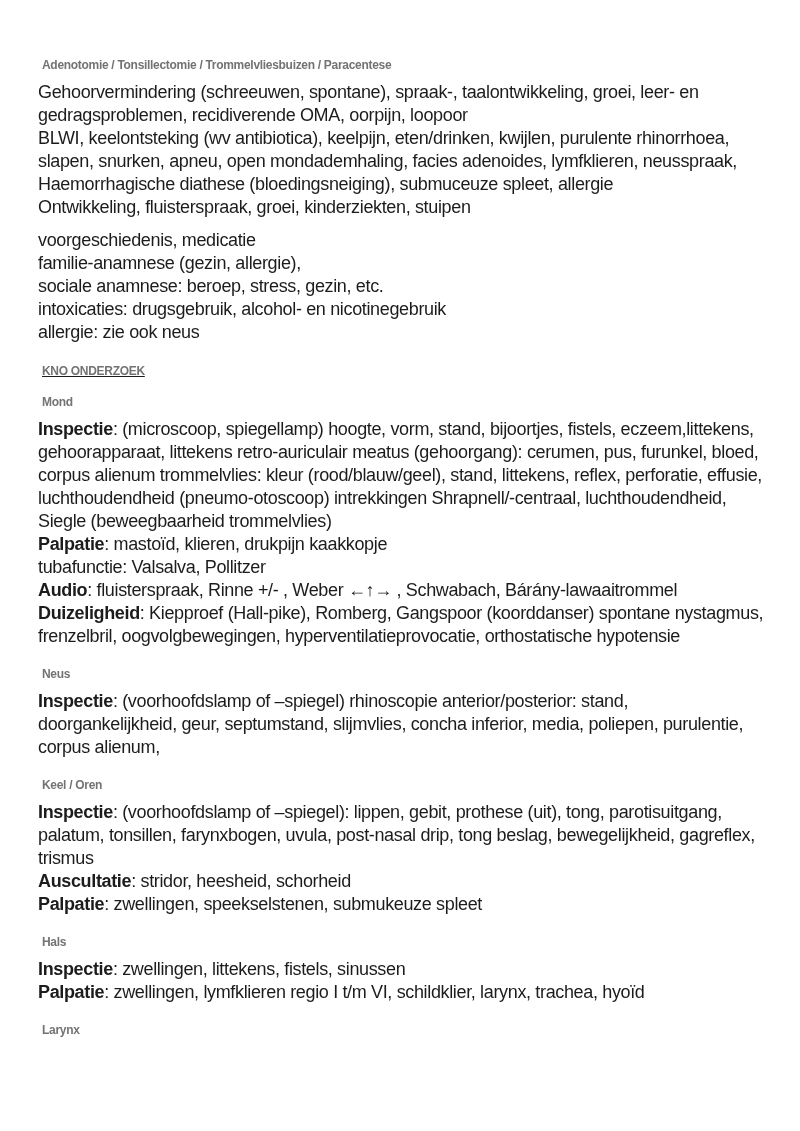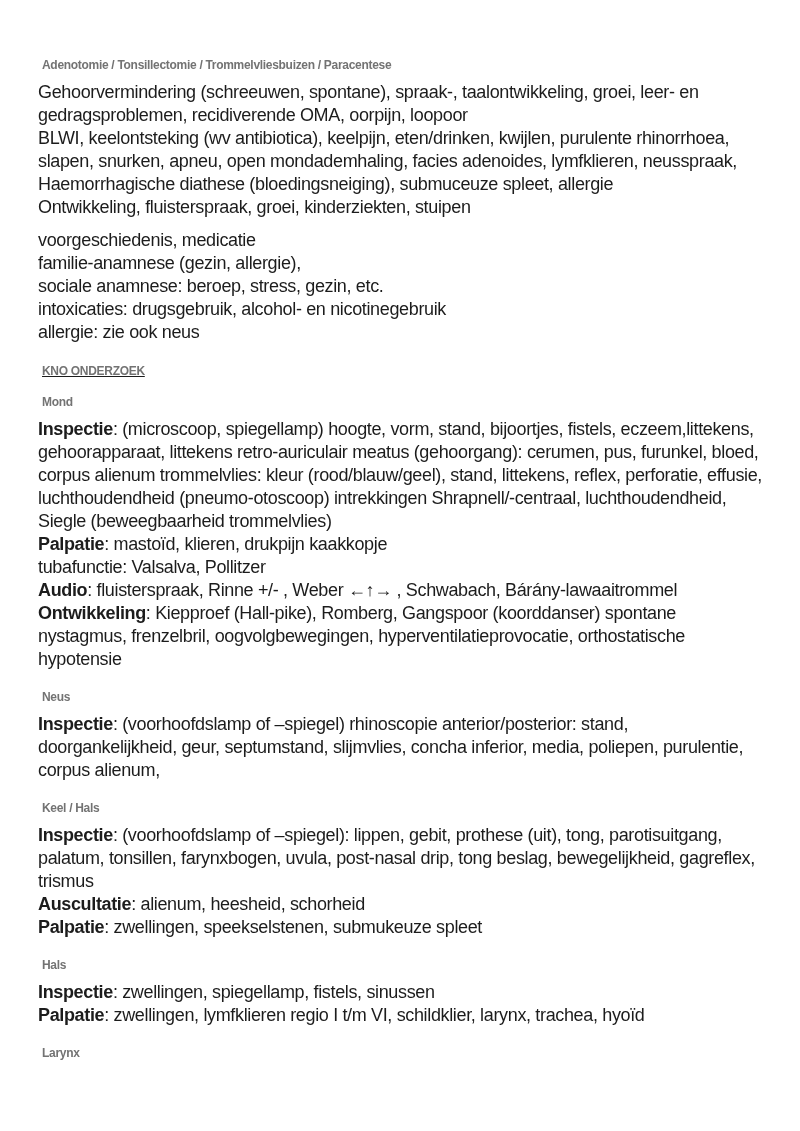--- a/index.html
+++ b/index.html
@@ -73,34 +73,34 @@
       </section>
       <section class="section section-kno-onderzoek">
         <h2 class="heading">KNO ONDERZOEK</h2>
       </section>
       <section class="section section-oren">
         <h2 class="heading">Mond</h2>
         <p class="para"><span class="run bold">Inspectie</span><span class="run">: (microscoop, spiegellamp) hoogte, vorm, stand, bijoortjes, fistels, eczeem,littekens, gehoorapparaat, littekens retro-auriculair meatus (gehoorgang): cerumen, pus, furunkel, bloed, corpus alienum trommelvlies: kleur (rood/blauw/geel), stand, littekens, reflex, perforatie, effusie, luchthoudendheid (pneumo-otoscoop) intrekkingen Shrapnell/-centraal, luchthoudendheid, Siegle (beweegbaarheid trommelvlies)</span></p>
         <p class="para"><span class="run bold">Palpatie</span><span class="run">: mastoïd, klieren, drukpijn kaakkopje</span></p>
         <p class="para"><span class="run">tubafunctie: Valsalva, Pollitzer</span></p>
         <p class="para"><span class="run bold">Audio</span><span class="run">: fluisterspraak, Rinne +/- , Weber ←↑→ , Schwabach, Bárány-lawaaitrommel</span></p>
-        <p class="para"><span class="run bold">Ontwikkeling</span><span class="run">: Kiepproef (Hall-pike), Romberg, Gangspoor (koorddanser) spontane nystagmus, frenzelbril, oogvolgbewegingen, hyperventilatieprovocatie, orthostatische hypotensie</span></p>
+        <p class="para"><span class="run bold">Duizeligheid</span><span class="run">: Kiepproef (Hall-pike), Romberg, Gangspoor (koorddanser) spontane nystagmus, frenzelbril, oogvolgbewegingen, hyperventilatieprovocatie, orthostatische hypotensie</span></p>
       </section>
       <section class="section section-neus">
         <h2 class="heading">Neus</h2>
         <p class="para"><span class="run bold">Inspectie</span><span class="run">: (voorhoofdslamp of –spiegel) rhinoscopie anterior/posterior: stand, doorgankelijkheid, geur, septumstand, slijmvlies, concha inferior, media, poliepen, purulentie, corpus alienum,</span></p>
       </section>
       <section class="section section-keel-mond">
-        <h2 class="heading">Keel / Hals</h2>
+        <h2 class="heading">Keel / Oren</h2>
         <p class="para"><span class="run bold">Inspectie</span><span class="run">: (voorhoofdslamp of –spiegel): lippen, gebit, prothese (uit), tong, parotisuitgang, palatum, tonsillen, farynxbogen, uvula, post-nasal drip, tong beslag, bewegelijkheid, gagreflex, trismus</span></p>
-        <p class="para"><span class="run bold">Auscultatie</span><span class="run">: alienum, heesheid, schorheid</span></p>
+        <p class="para"><span class="run bold">Auscultatie</span><span class="run">: stridor, heesheid, schorheid</span></p>
         <p class="para"><span class="run bold">Palpatie</span><span class="run">: zwellingen, speekselstenen, submukeuze spleet</span></p>
       </section>
       <section class="section section-hals">
         <h2 class="heading">Hals</h2>
-        <p class="para"><span class="run bold">Inspectie</span><span class="run">: zwellingen, spiegellamp, fistels, sinussen</span></p>
+        <p class="para"><span class="run bold">Inspectie</span><span class="run">: zwellingen, littekens, fistels, sinussen</span></p>
         <p class="para"><span class="run bold">Palpatie</span><span class="run">: zwellingen, lymfklieren regio I t/m VI, schildklier, larynx, trachea, hyoïd</span></p>
       </section>
       <section class="section section-larynx">
         <h2 class="heading">Larynx</h2>
       </section>
     </main>
 </div>
 
 </body></html>

